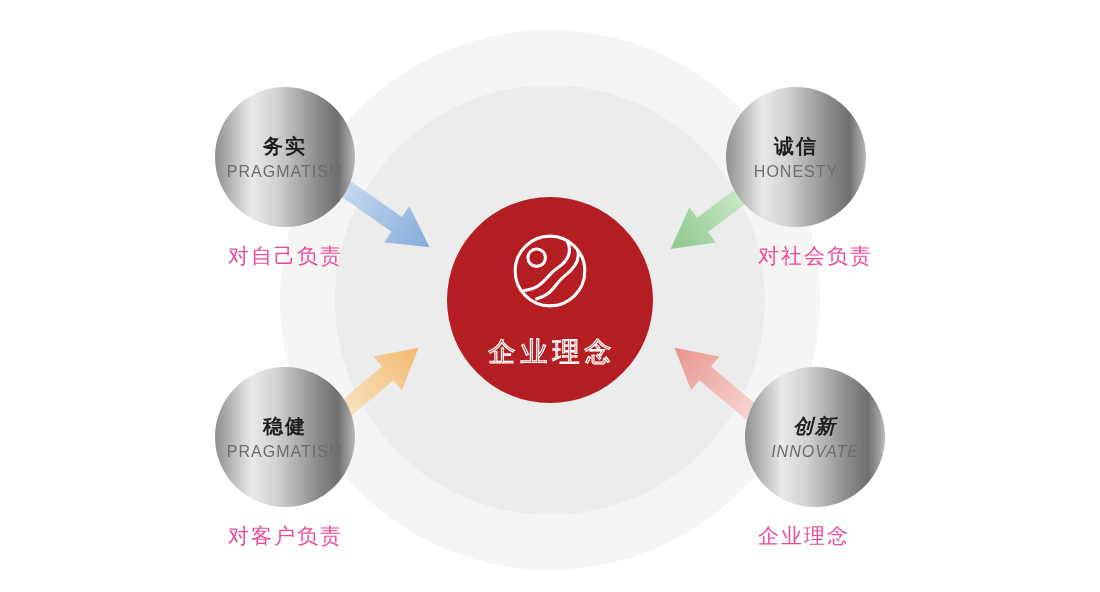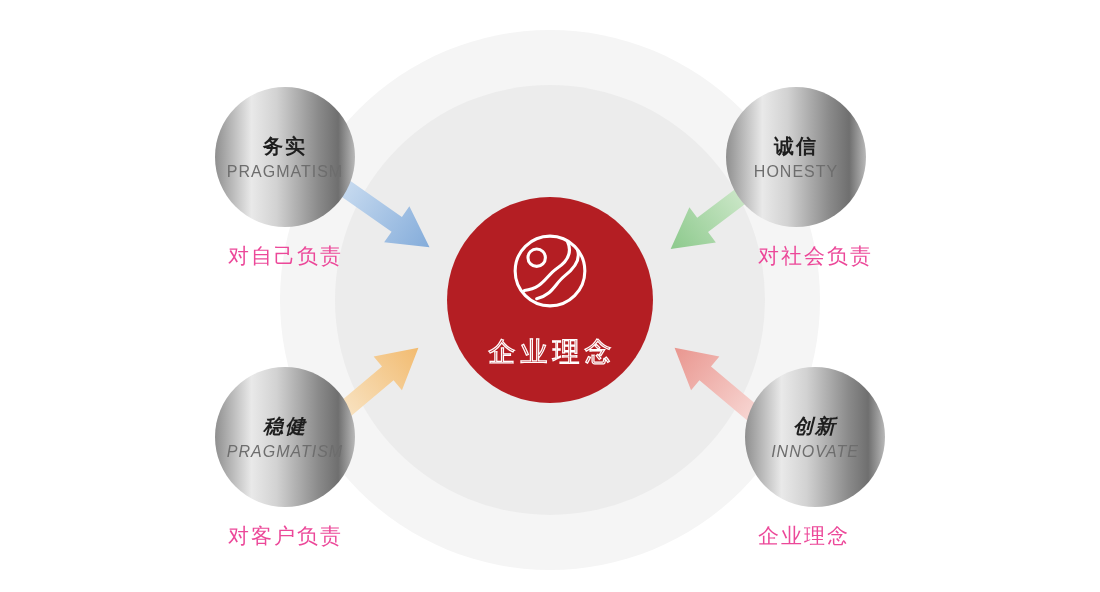--- a/index.html
+++ b/index.html
@@ -152,21 +152,21 @@
   <div class="sphere" style="left:215px; top:87px;">
     <div class="zh">务实</div>
     <div class="en">PRAGMATISM</div>
   </div>
 
   <div class="sphere" style="left:726px; top:87px;">
     <div class="zh">诚信</div>
     <div class="en">HONESTY</div>
   </div>
 
-  <div class="sphere" style="left:215px; top:367px;font-style:italic;">
+  <div class="sphere" style="left:215px; top:367px;">
     <div class="zh">稳健</div>
     <div class="en">PRAGMATISM</div>
   </div>
 
   <div class="sphere" style="left:745px; top:367px;font-style:italic;">
     <div class="zh">创新</div>
     <div class="en">INNOVATE</div>
   </div>
 
   <div class="caption" style="left:228px; top:242px;">对自己负责</div>

